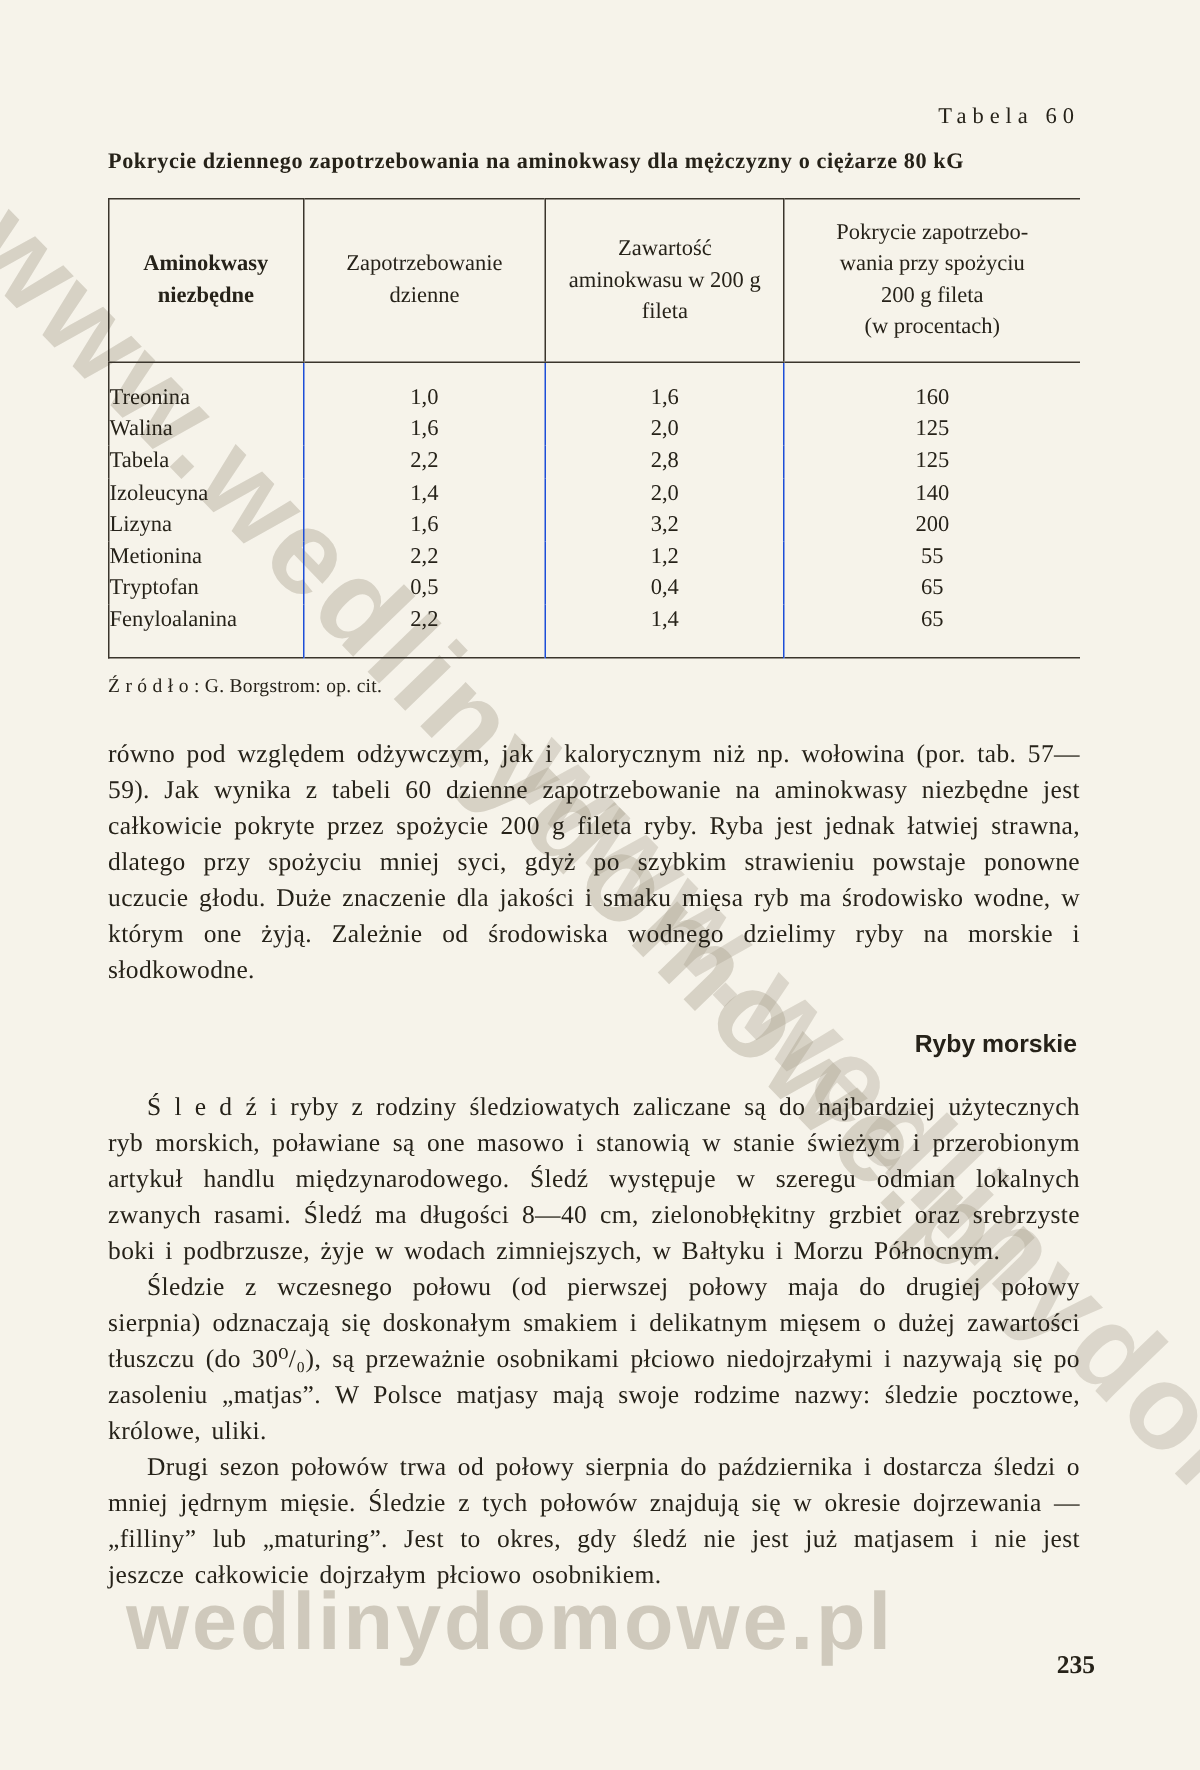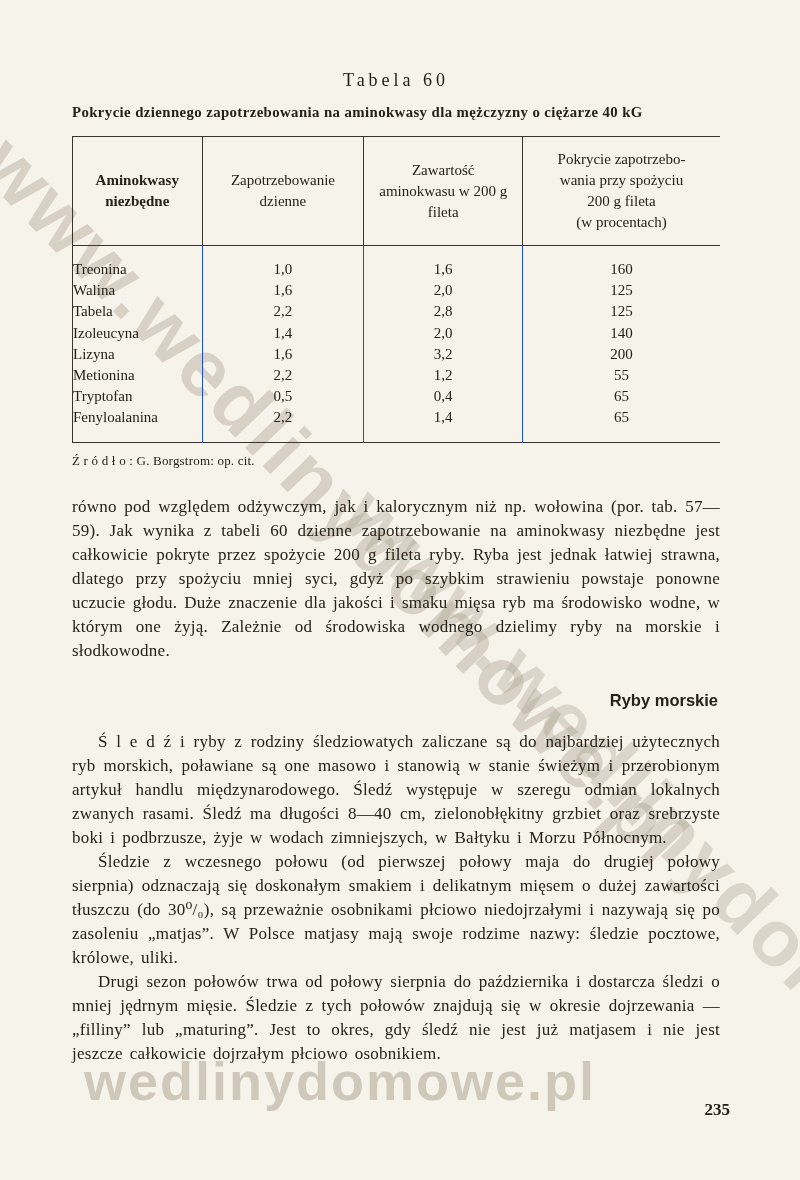--- a/index.html
+++ b/index.html
@@ -16,22 +16,22 @@
   }
   .content {
     position: absolute;
     left: 72px;
     top: 0;
     width: 648px;
     z-index: 1;
   }
   .tabela-label {
     margin-top: 70px;
-    text-align: center;
-    font-size: 18px;
+    text-align: right;
+    font-size: 15px;
     letter-spacing: 4px;
   }
   .table-title {
     margin-top: 13px;
     font-weight: bold;
     font-size: 14.8px;
     letter-spacing: 0.4px;
     white-space: nowrap;
   }
   table.amino {
@@ -135,21 +135,21 @@
 <div class="page">
 
   <div class="wm wm-diag-1">www.wedlinydomowe.pl</div>
   <div class="wm wm-diag-2">www.wedlinydomowe.pl</div>
   <div class="wm wm-bottom">wedlinydomowe.pl</div>
 
   <div class="content">
 
     <div class="tabela-label">Tabela 60</div>
 
-    <div class="table-title">Pokrycie dziennego zapotrzebowania na aminokwasy dla mężczyzny o ciężarze 40 kG</div>
+    <div class="table-title">Pokrycie dziennego zapotrzebowania na aminokwasy dla mężczyzny o ciężarze 80 kG</div>
 
     <table class="amino">
       <colgroup>
         <col style="width:20%">
         <col style="width:25%">
         <col style="width:24.5%">
         <col style="width:30.5%">
       </colgroup>
       <thead>
         <tr>

